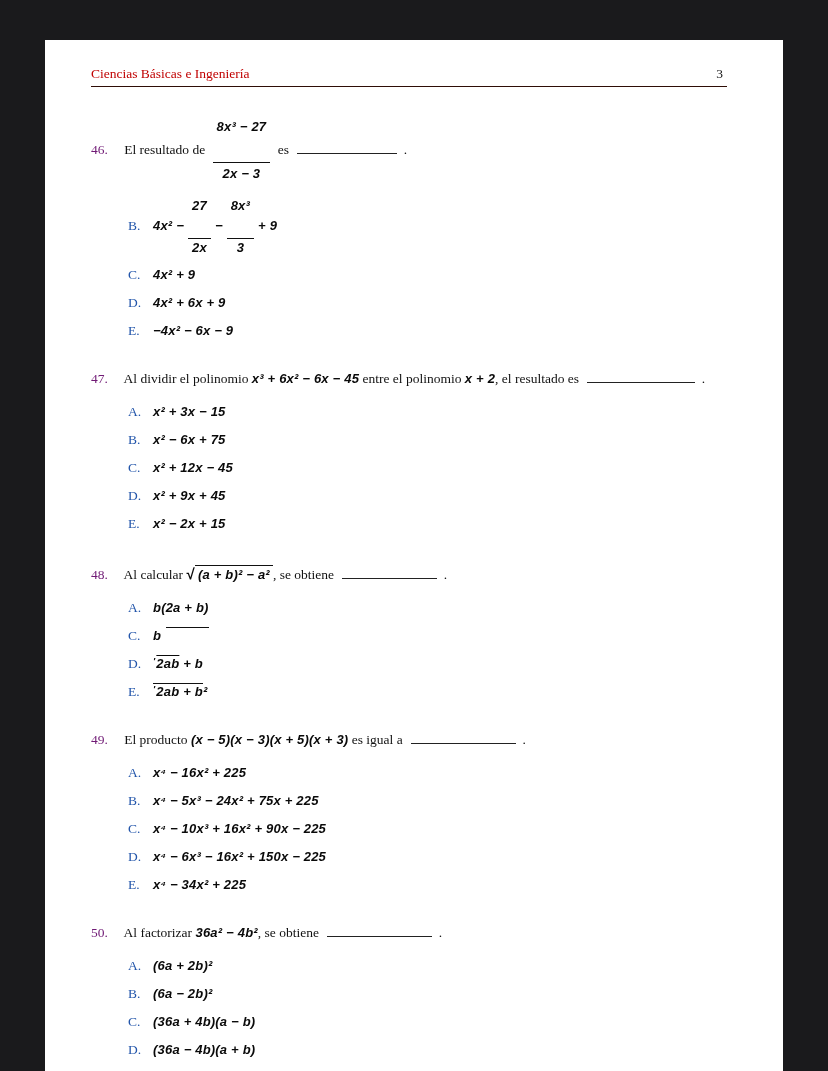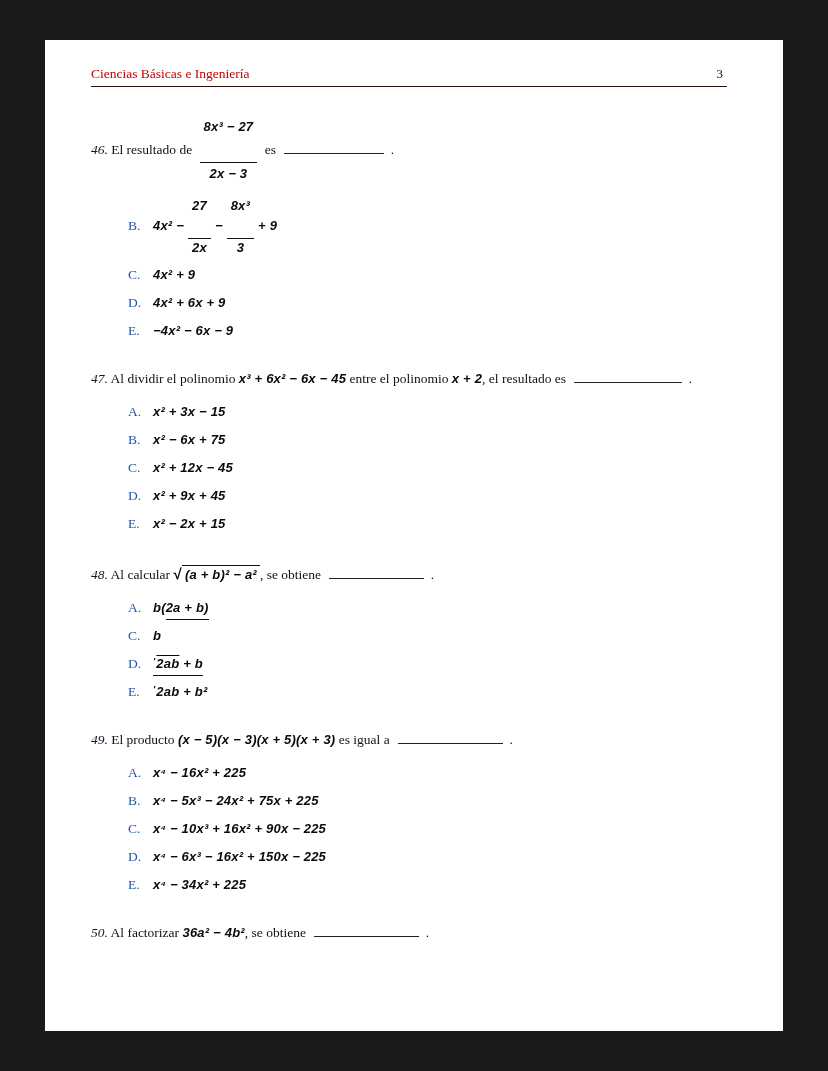--- a/index.html
+++ b/index.html
@@ -25,21 +25,21 @@
     justify-content: space-between;
     align-items: center;
     border-bottom: 1.6px solid #2e0d06;
     padding-bottom: 4px;
   }
   .header-title { color: #c00000; }
   .page-num { color: #111; padding-right: 4px; }
 
   .question { margin-top: 30px; }
   .q-line { line-height: 1.55; }
-  .q-num { color: #0f172a; margin-right: 0; font-style: italic; }
+  .q-num { color: #701a75; margin-right: 13px; }
 
   .math {
     font-family: "Liberation Sans", sans-serif;
     font-style: italic;
     font-weight: 700;
     font-size: 13px;
     color: #0a0a0a;
     letter-spacing: 0.2px;
   }
 
@@ -69,21 +69,21 @@
     border-bottom: 1.1px solid #222;
     height: 12px;
     vertical-align: baseline;
     margin: 0 3px 0 5px;
   }
   .tick {
     font-size: 9px;
     vertical-align: top;
     margin-right: 1px;
   }
-  .underlined { border-bottom: 1.2px solid #111; padding-bottom: 4px; }
+  .underlined { border-bottom: 1.2px solid #111; padding-bottom: 12px; }
   .overlined { text-decoration: overline; }
 </style>
 </head>
 <body>
 
 <div class="page">
 
   <div class="header">
     <span class="header-title">Ciencias Básicas e Ingeniería</span>
     <span class="page-num">3</span>
@@ -196,15 +196,30 @@
   </div>
 
   <div class="question">
     <div class="q-line">
       <span class="q-num">50.</span>
       <span>Al factorizar</span>
       <span class="math">36a² − 4b²</span><span>, se obtiene</span>
       <span class="blank" style="width:105px"></span>
       <span>.</span>
     </div>
+    <div class="options">
+      <div class="option">
+        <span class="opt-letter">A.</span><span class="math">(6a + 2b)²</span>
+      </div>
+      <div class="option">
+        <span class="opt-letter">B.</span><span class="math">(6a − 2b)²</span>
+      </div>
+      <div class="option">
+        <span class="opt-letter">C.</span><span class="math">(36a + 4b)(a − b)</span>
+      </div>
+      <div class="option">
+        <span class="opt-letter">D.</span><span class="math">(36a − 4b)(a + b)</span>
+      </div>
+
+    </div>
   </div>
 
 </div>
 
 </body></html>

